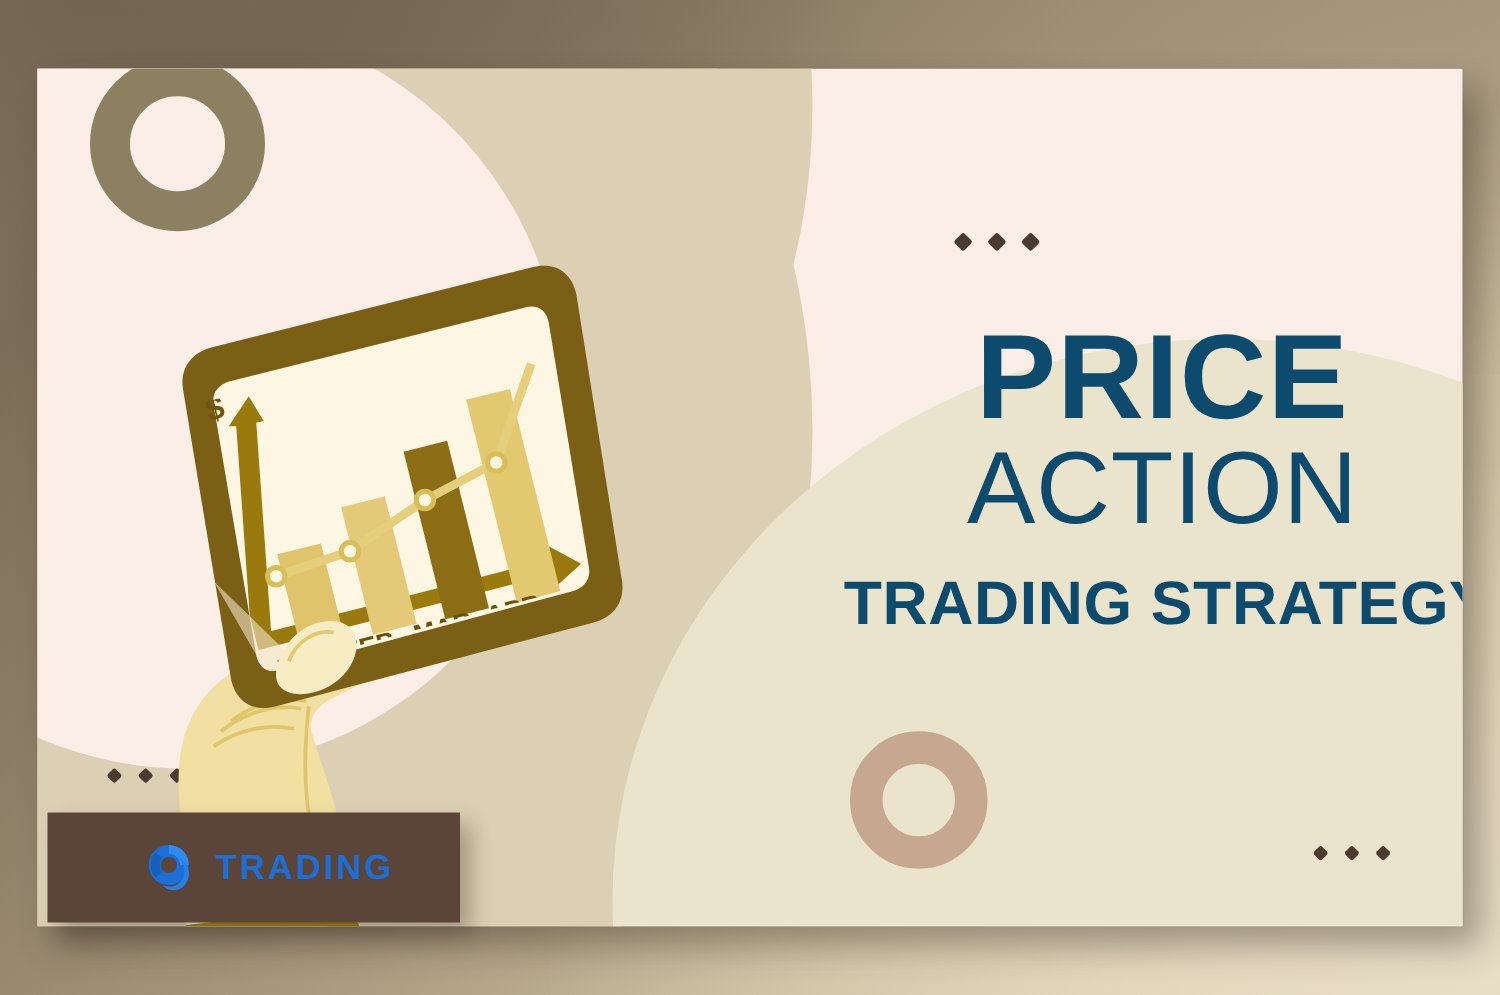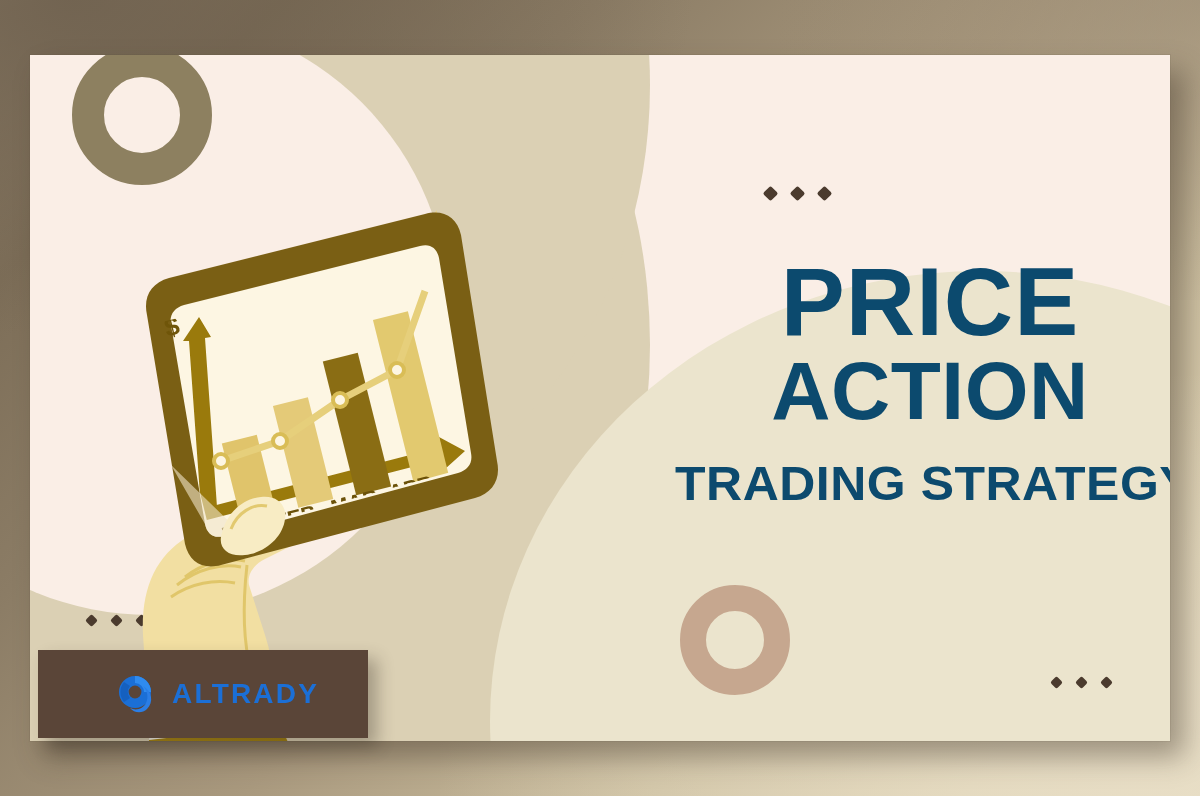--- a/index.html
+++ b/index.html
@@ -87,21 +87,21 @@
   .headline{
     position:absolute;left:650px;top:200px;width:500px;
     text-align:center;color:#0c4a6e;line-height:.98;
     -webkit-font-smoothing:antialiased;
   }
   .t-price{
     font-size:96px;font-weight:bold;letter-spacing:1px;
     display:block;
   }
   .t-action{
-    font-size:82px;font-weight:bold;letter-spacing:.5px;
+    font-size:82px;font-weight:normal;letter-spacing:.5px;
     display:block;margin-top:2px;
   }
   .t-strategy{
     font-size:49px;font-weight:bold;letter-spacing:.5px;
     display:block;margin-top:28px;white-space:nowrap;
     transform:scaleX(1.02);transform-origin:center;
   }
 
   
   .illus{position:absolute;left:95px;top:110px;width:380px;height:590px;}
@@ -257,17 +257,17 @@
     <div class="logo-wrap">
       <span class="logo-mark">
         <svg width="42" height="42" viewBox="0 0 42 42" xmlns="http://www.w3.org/2000/svg">
           <circle cx="19" cy="19" r="16" fill="#1b6fd6"></circle>
           <circle cx="19" cy="19" r="6.4" fill="#5a4538"></circle>
           <path d="M19 3 A16 16 0 0 1 35 19 L28 19 A9 9 0 0 0 19 10 Z" fill="#2f8bef"></path>
           <path d="M27 13 C36 18 38 29 31 36 C26 41 18 40 14 35 C20 38 27 36 30 30 C33 24 31 17 27 13 Z" fill="#2b7ee6"></path>
           <path d="M8 9 A16 16 0 0 0 8 29 L14 25 A9 9 0 0 1 14 13 Z" fill="#1560bf"></path>
         </svg>
       </span>
-      <span class="logo-text">ALTRADY</span>
+      <span class="logo-text">TRADING</span>
     </div>
   </div>
 
 </div>
 
 </body></html>

